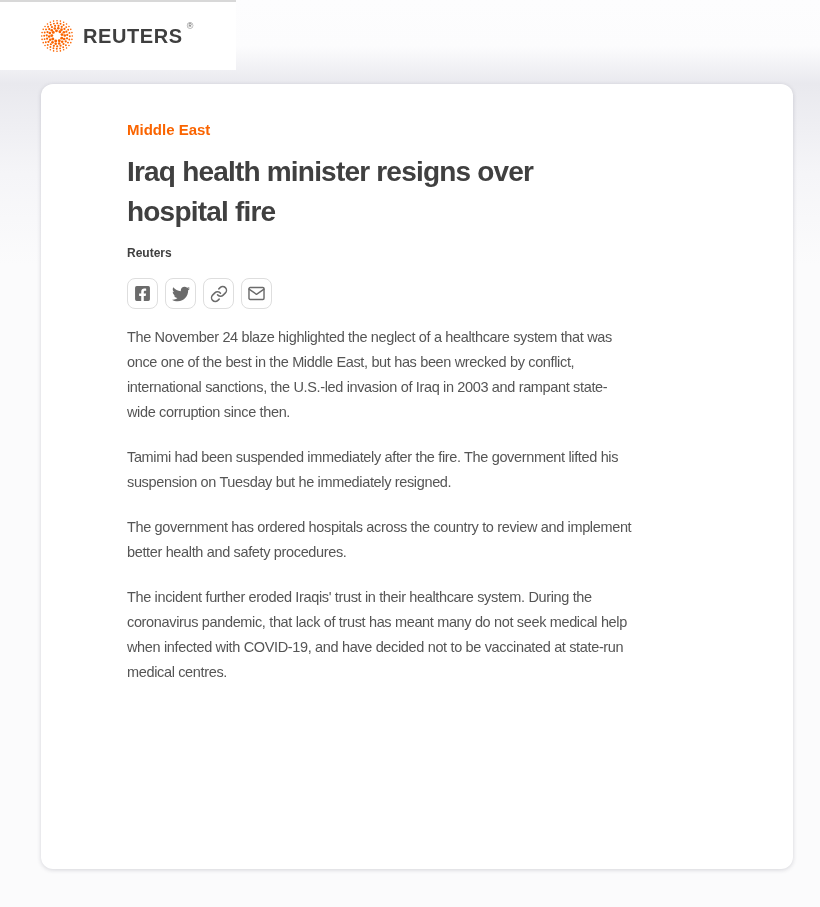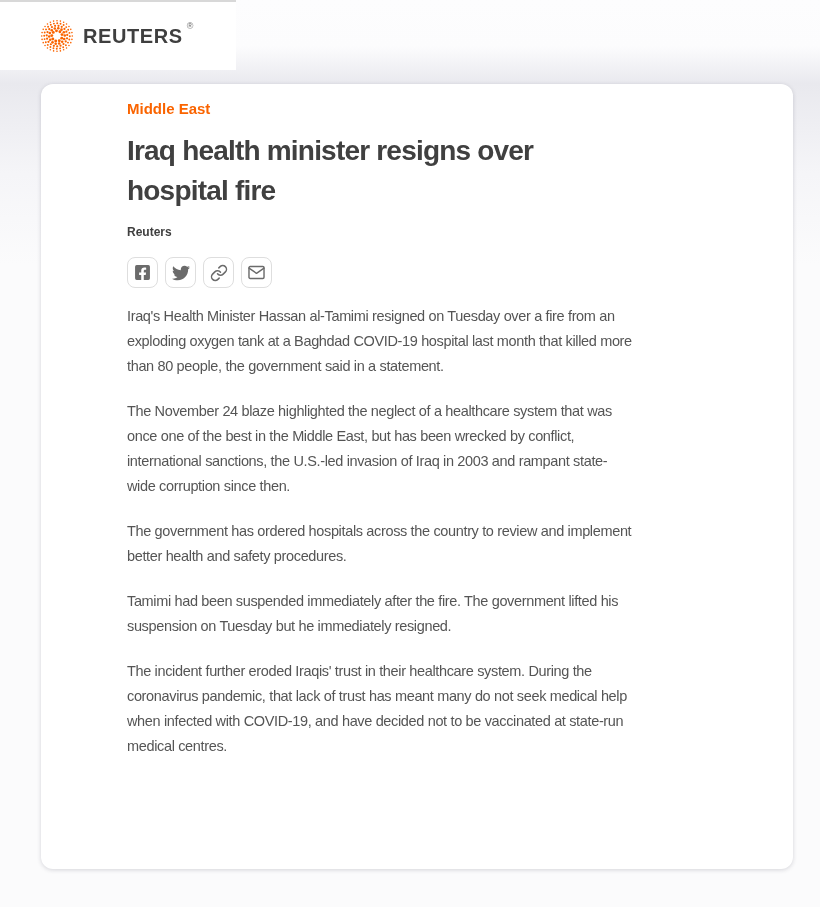--- a/index.html
+++ b/index.html
@@ -56,21 +56,21 @@
   }
   .card {
     position: absolute;
     left: 41px;
     top: 0;
     width: 752px;
     min-height: 785px;
     background: #ffffff;
     border-radius: 12px;
     box-shadow: 0 1px 4px rgba(40,40,60,0.18);
-    padding: 16px 158px 4px 86px;
+    padding: 37px 158px 4px 86px;
   }
   .kicker {
     display: inline-block;
     font-size: 15px;
     font-weight: 700;
     color: var(--accent, #fa6400);
     text-decoration: none;
     cursor: pointer;
     margin-bottom: 14px;
   }
@@ -253,21 +253,20 @@
       </button>
       <button class="share-btn">
         <svg width="19" height="19" viewBox="0 0 24 24" fill="none" stroke="#6b6b6b" stroke-width="1.8" stroke-linecap="round" stroke-linejoin="round">
           <rect x="2.5" y="4.5" width="19" height="15" rx="1.5"></rect>
           <polyline points="21.5 6.5 12 13 2.5 6.5"></polyline>
         </svg>
       </button>
     </div>
 
     <div class="body-text">
-      <p>Iraq's Health Minister Hassan al-Tamimi resigned on Tuesday over a fire from an exploding oxygen tank at a Baghdad COVID-19 hospital last month that killed more than 80 people, the government said in a statement.</p>
       <p>The November 24 blaze highlighted the neglect of a healthcare system that was once one of the best in the Middle East, but has been wrecked by conflict, international sanctions, the U.S.-led invasion of Iraq in 2003 and rampant state-wide corruption since then.</p>
+      <p>Tamimi had been suspended immediately after the fire. The government lifted his suspension on Tuesday but he immediately resigned.</p>
       <p>The government has ordered hospitals across the country to review and implement better health and safety procedures.</p>
-      <p>Tamimi had been suspended immediately after the fire. The government lifted his suspension on Tuesday but he immediately resigned.</p>
       <p>The incident further eroded Iraqis' trust in their healthcare system. During the coronavirus pandemic, that lack of trust has meant many do not seek medical help when infected with COVID-19, and have decided not to be vaccinated at state-run medical centres.</p>
     </div>
 
   </article>
 </main>
 
 </body></html>

